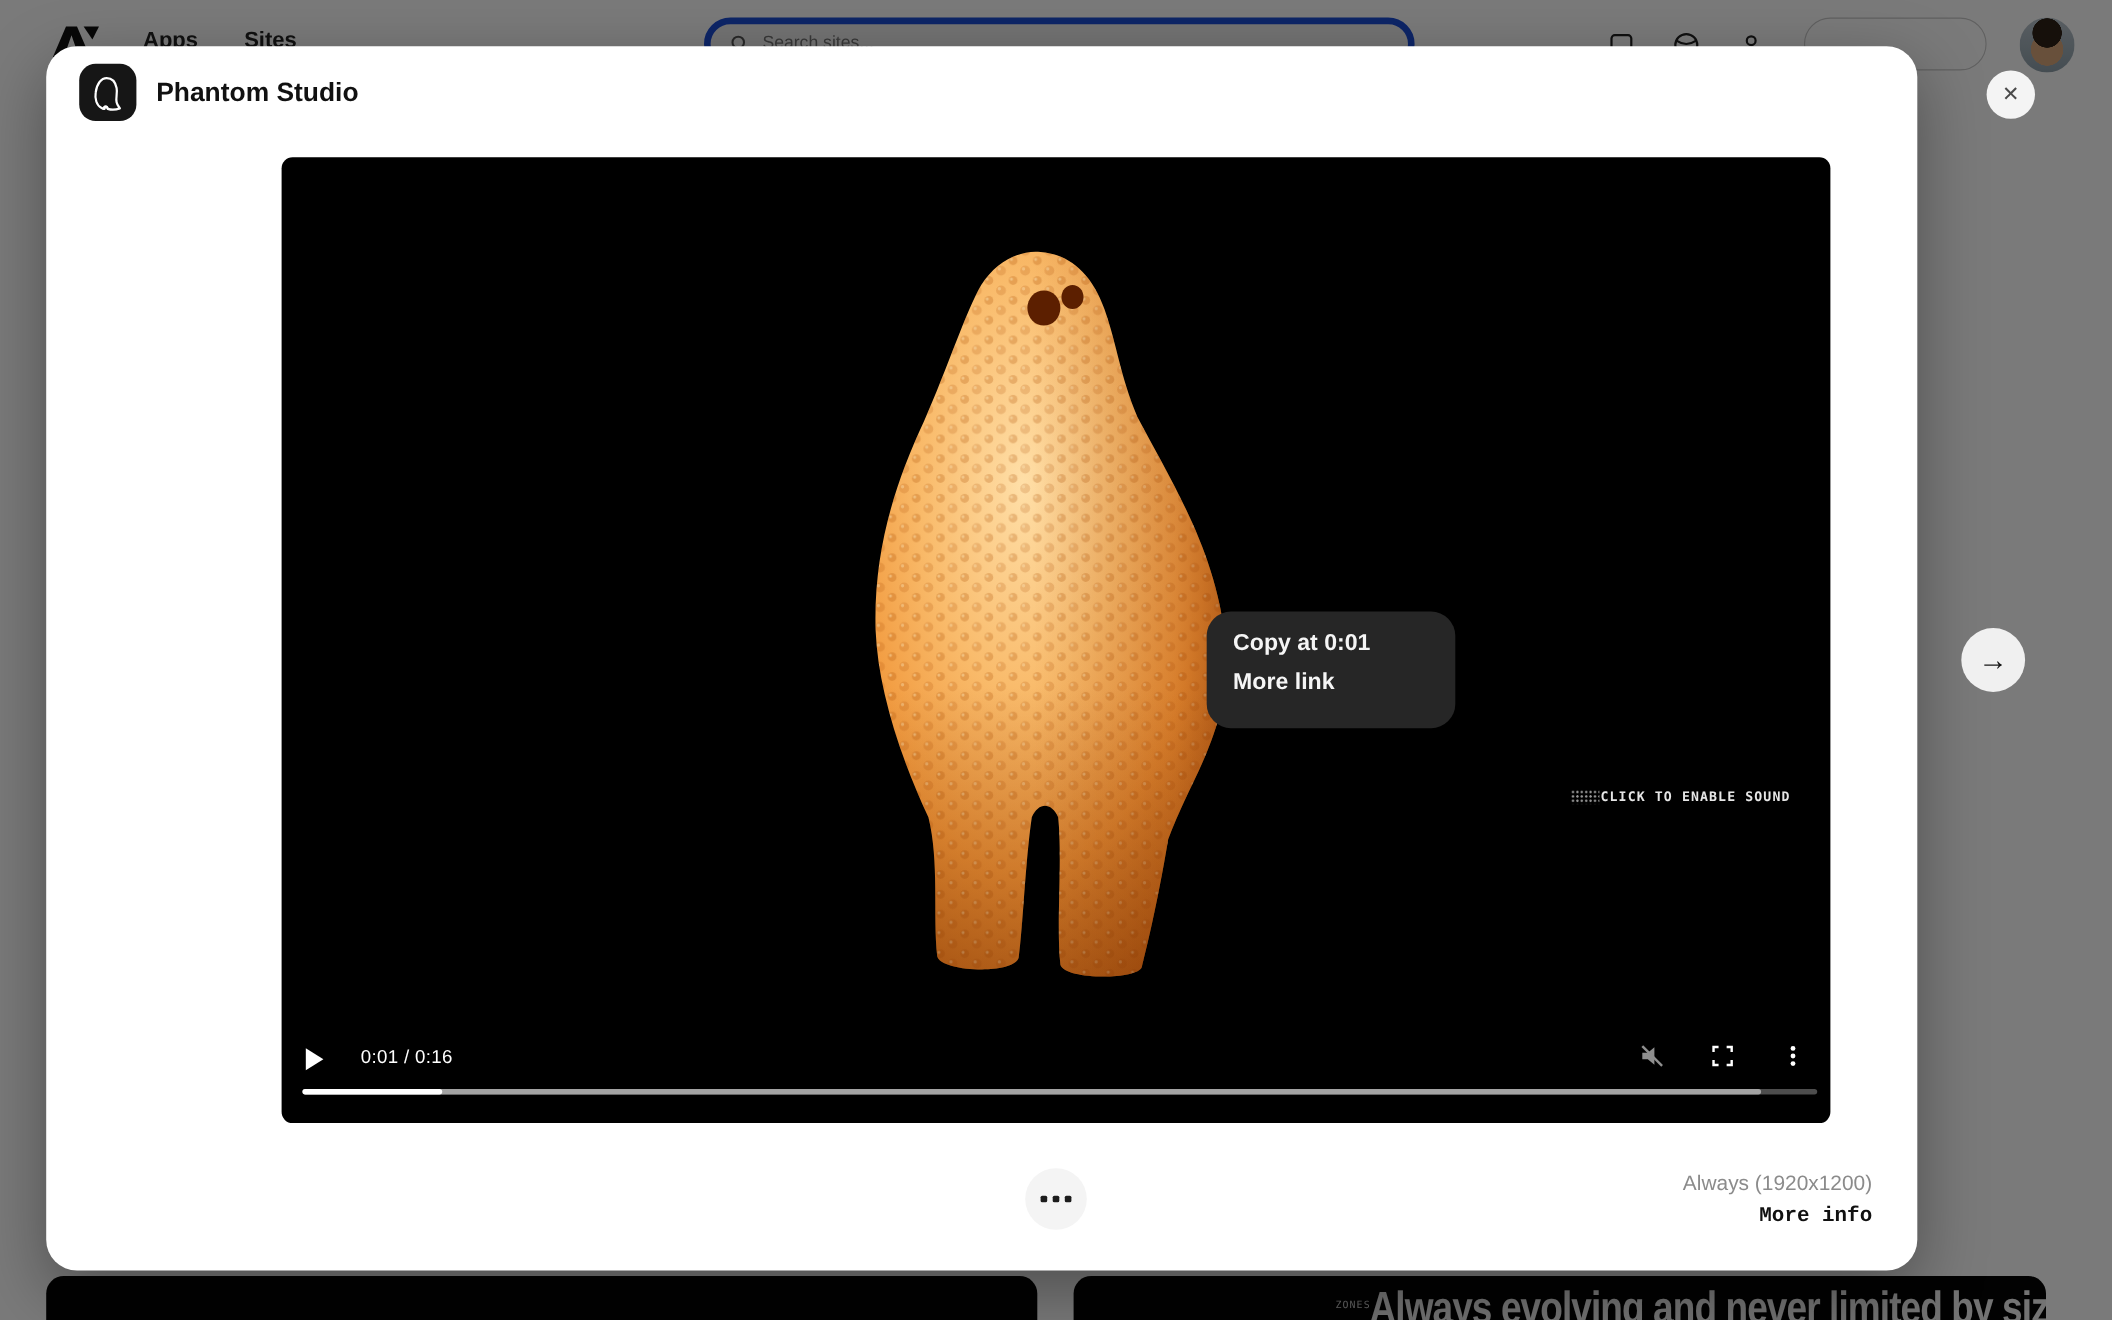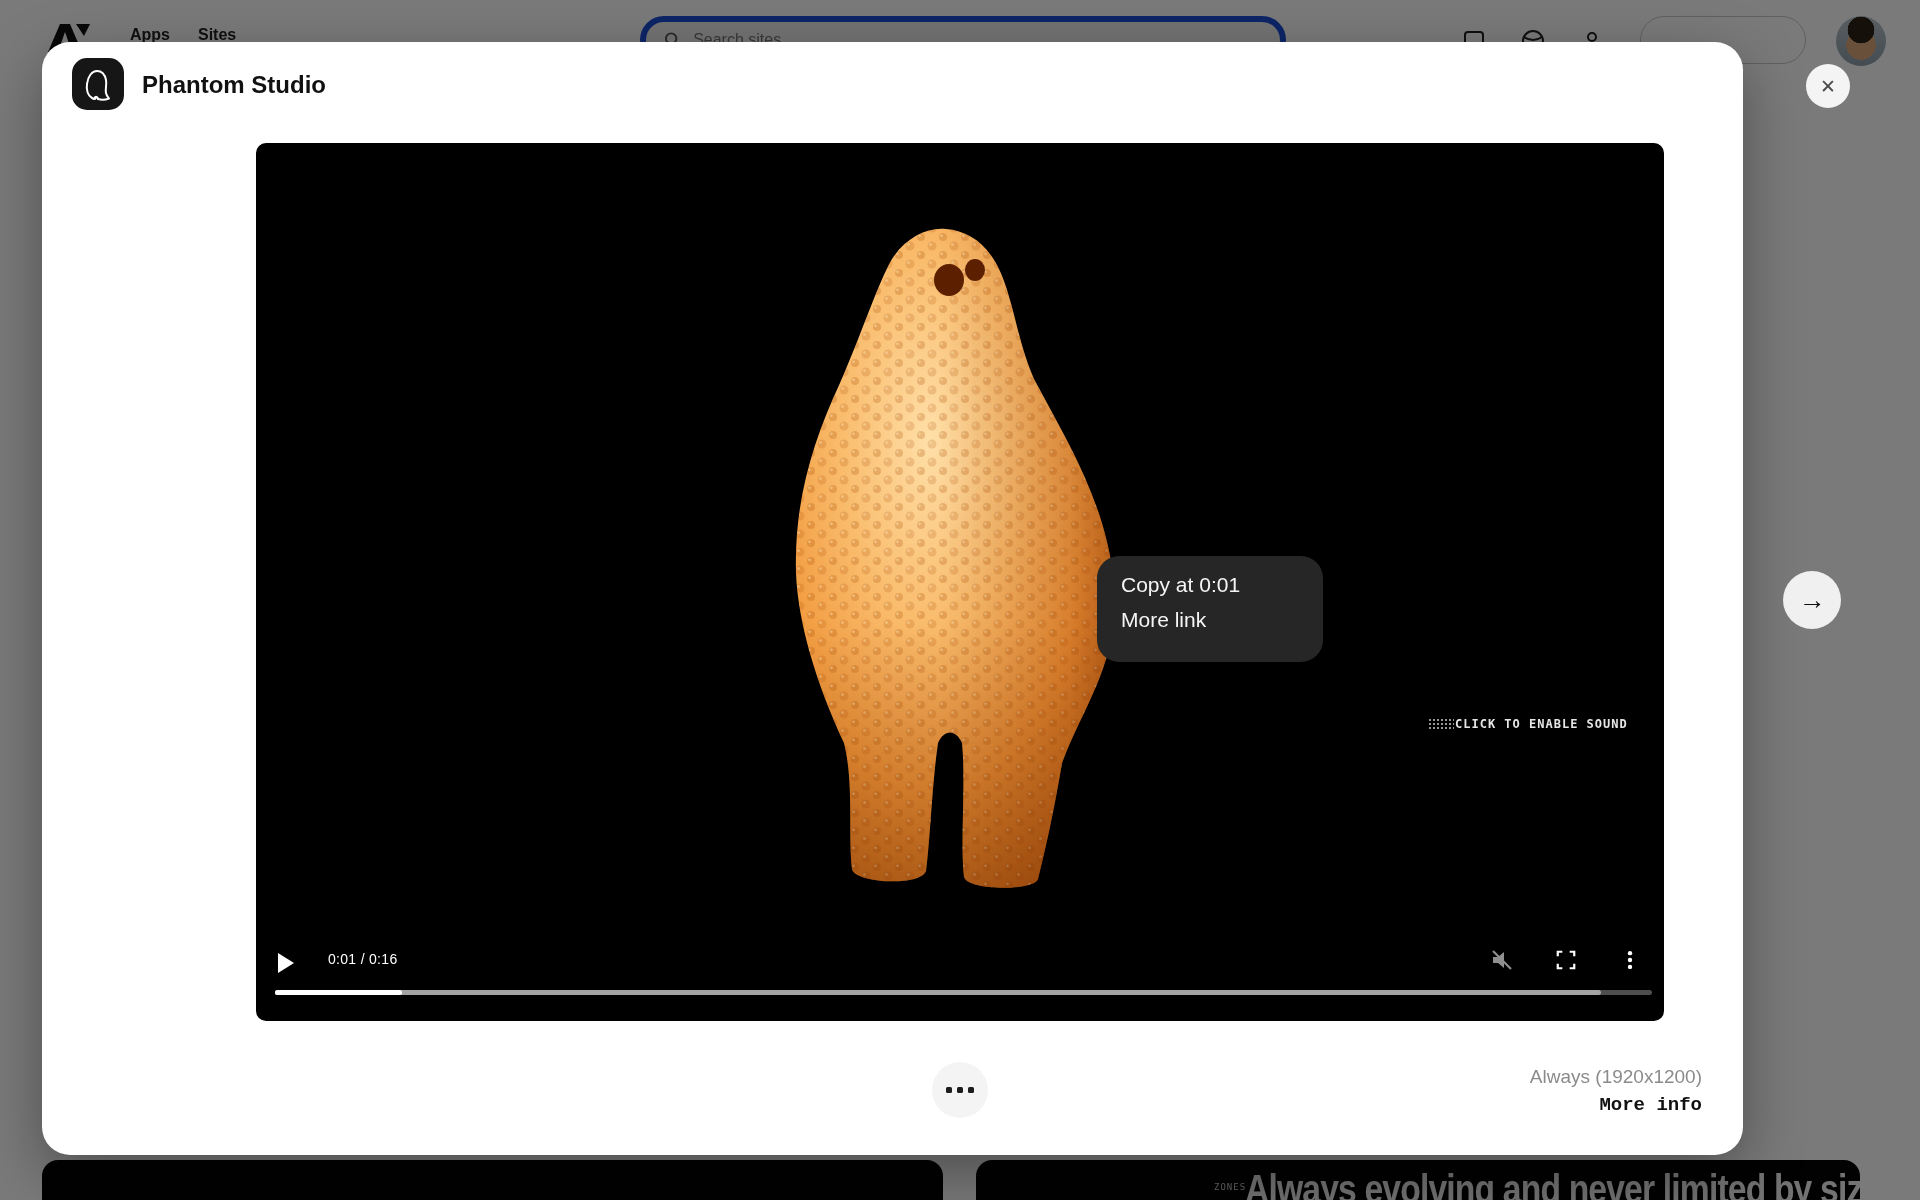--- a/index.html
+++ b/index.html
@@ -4,22 +4,22 @@
 <style>
   * { margin:0; padding:0; box-sizing:border-box; }
   html,body { width:1920px; height:1200px; overflow:hidden; background:#fff;
               font-family:"Liberation Sans", sans-serif; }
   .stage { position:relative; width:1920px; height:1200px; overflow:hidden; background:#fff; }
 
   
   .bg-page { position:absolute; inset:0; background:#fff; }
   .bg-header { position:absolute; left:0; top:0; width:1920px; height:64px; background:#fff; }
   .bg-logo { position:absolute; left:46px; top:22px; }
-  .bg-nav { position:absolute; left:130px; top:26px; display:flex; gap:28px;
-            font-size:16px; font-weight:600; color:#222; }
+  .bg-nav { position:absolute; left:130px; top:26px; display:flex; gap:42px;
+            font-size:20px; font-weight:600; color:#222; }
   .bg-search { position:absolute; left:640px; top:16px; width:646px; height:48px;
                background:#f1f1f1; border:6px solid #1d4ed8; border-radius:24px;
                display:flex; align-items:center; padding:0 18px; gap:12px; }
   .bg-search input { border:none; outline:none; background:transparent; font-size:16px;
                      color:#555; width:100%; font-family:"Liberation Sans",sans-serif; }
   .bg-hdr-icons { position:absolute; left:1462px; top:28px; display:flex; gap:34px; align-items:center; }
   .bg-pill-btn { position:absolute; left:1640px; top:16px; width:166px; height:48px;
                  border:1px solid #c9c9c9; border-radius:24px; background:#fff; }
   .bg-avatar { position:absolute; left:1836px; top:16px; width:50px; height:50px; border-radius:50%;
                background:
@@ -46,34 +46,34 @@
   .m-close { position:absolute; left:1764px; top:22px; width:44px; height:44px; border-radius:50%;
              background:#f4f4f4; border:none; display:flex; align-items:center; justify-content:center;
              font-size:19px; color:#4a4a4a; cursor:pointer; }
 
   
   .video { position:absolute; left:214px; top:101px; width:1408px; height:878px;
            background:#000; border-radius:10px; overflow:hidden; }
   .ctx-menu { position:absolute; left:841px; top:413px; width:226px; height:106px;
               background:#262626; border-radius:22px; padding:17px 0 0 24px;
               display:flex; flex-direction:column; gap:11px; }
-  .ctx-item { font-size:21px; font-weight:400; color:#f5f5f5; cursor:pointer; background:none;
+  .ctx-item { font-size:21px; font-weight:700; color:#f5f5f5; cursor:pointer; background:none;
               border:none; text-align:left; font-family:"Liberation Sans",sans-serif; }
   .sound-hint { position:absolute; left:1172px; top:574px; display:flex; align-items:center;
                 gap:1px; cursor:pointer; }
   .dot-grid { width:26px; height:13px;
               background-image:radial-gradient(#bdbdbd 1px, transparent 1.2px);
               background-size:4px 4px; opacity:.8; }
   .sound-hint span { font-family:"DejaVu Sans Mono",monospace; font-weight:700; font-size:12px;
                      letter-spacing:1px; color:#e6e6e6; white-space:nowrap; }
   .vc-play { position:absolute; left:16px; top:804px; width:30px; height:28px; background:none;
              border:none; cursor:pointer; }
   .vc-play i { display:block; width:0; height:0; border-left:16px solid #fff;
                border-top:10px solid transparent; border-bottom:10px solid transparent; margin:4px 0 0 6px; }
-  .vc-time { position:absolute; left:72px; top:808px; font-size:14px; color:#fff; letter-spacing:.3px; }
+  .vc-time { position:absolute; left:72px; top:808px; font-size:17px; color:#fff; letter-spacing:.3px; }
   .vc-right { position:absolute; left:1233px; top:804px; display:flex; gap:38px; align-items:center; }
   .vc-btn { background:none; border:none; cursor:pointer; width:26px; height:26px;
             display:flex; align-items:center; justify-content:center; }
   .vc-bar { position:absolute; left:19px; top:847px; width:1377px; height:5px; background:#4d4d4d;
             border-radius:3px; cursor:pointer; }
   .vc-buffer { position:absolute; left:0; top:0; height:5px; background:#a3a3a3; border-radius:3px; }
   .vc-played { position:absolute; left:0; top:0; height:5px; background:#fff; border-radius:3px; }
 
   
   .more-dots { position:absolute; left:890px; top:1020px; width:56px; height:56px; border-radius:50%;

